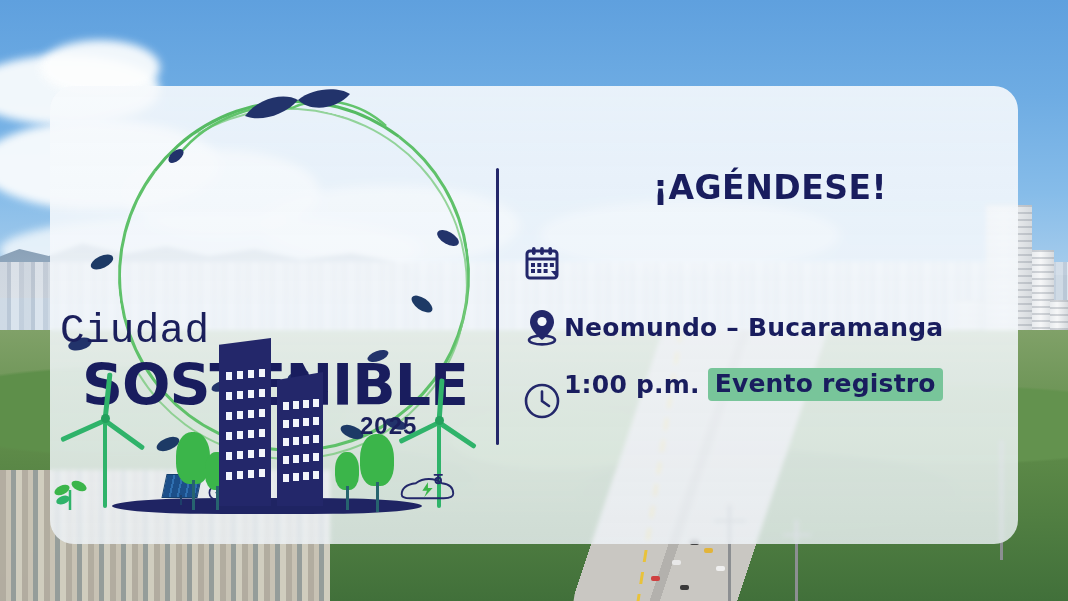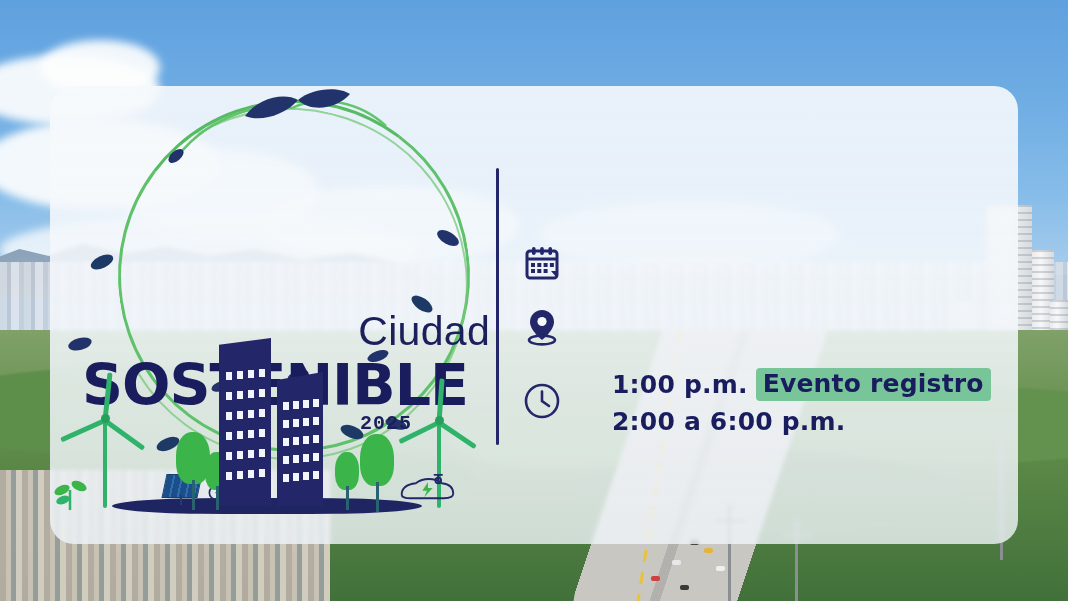--- a/index.html
+++ b/index.html
@@ -87,33 +87,33 @@
   }
   .ring2{
     position:absolute;left:52px;top:22px;width:352px;height:348px;
     border-radius:50%;
     border:2px solid rgba(118,200,122,.75);
     border-left-color:transparent;
     transform:rotate(14deg);
   }
 
   .ciudad{
-    position:absolute;left:0;width:430px;top:222px;text-align:right;
+    position:absolute;left:0;width:430px;top:222px;text-align:left;
     font-size:41px;font-weight:400;letter-spacing:.3px;color:#1b1f5c;
-    font-family:Liberation Sans, sans-serif;
+    font-family:Liberation Mono, monospace;
   }
   .sostenible{
     position:absolute;left:0;width:430px;top:266px;text-align:center;
     font-size:57px;font-weight:700;letter-spacing:-1px;color:#191d5e;
     font-family:"DejaVu Sans",sans-serif;
   }
   .year2025{
     position:absolute;left:300px;top:326px;
-    font-size:20px;font-weight:700;color:#1b1f5c;letter-spacing:1px;
-    font-family:Liberation Mono, monospace;
+    font-size:24px;font-weight:700;color:#1b1f5c;letter-spacing:1px;
+    font-family:Liberation Sans, sans-serif;
   }
 
   .ground{
     position:absolute;left:52px;top:412px;width:310px;height:16px;
     background:#1f2463;border-radius:50%/70%;
   }
   .bldgA{
     position:absolute;left:159px;top:252px;width:52px;height:168px;background:#23276a;
     clip-path:polygon(0% 4%,100% 0%,100% 100%,0% 100%);
   }
@@ -154,21 +154,21 @@
   }
   .row{position:absolute;display:flex;align-items:center;}
   .rowIcon{width:44px;display:flex;justify-content:center;align-items:center;}
   .rowText{
     font-size:25px;font-weight:700;color:#191d5e;letter-spacing:.2px;white-space:nowrap;
     font-family:"DejaVu Sans",sans-serif;
   }
   .rowDate{left:0;top:125px;}
   .rowPlace{left:0;top:188px;}
   .rowTime{left:0;top:248px;align-items:flex-start;}
-  .timeLines{display:flex;flex-direction:column;gap:6px;margin-left:48px;}
+  .timeLines{display:flex;flex-direction:column;gap:6px;}
   .timeLine{display:flex;align-items:center;gap:8px;white-space:nowrap;}
   .hl{
     background:#78c59a;color:#191d5e;padding:1px 7px 3px 7px;border-radius:4px;
     font-weight:700;
   }
   svg{display:block;}
 </style>
 </head>
 <body>
 
@@ -345,20 +345,21 @@
         <div class="win" style="left:16px;top:101px;"></div>
       <div class="win" style="left:26px;top:100px;"></div>
         <div class="win" style="left:36px;top:99px;"></div>
     </div>
   </div>
 
   <div class="divider"></div>
 
   <div class="info">
 
+    <div class="agendese">¡AGÉNDESE!</div>
 
     <div class="row rowDate">
       <div class="rowIcon">
         <svg width="36" height="36" viewBox="0 0 36 36">
           <rect x="3" y="6" width="30" height="27" rx="3" fill="none" stroke="#23276a" stroke-width="3"></rect>
           <path d="M3 14 H33" stroke="#23276a" stroke-width="3"></path>
           <rect x="8" y="2" width="3.6" height="8" rx="1.8" fill="#23276a"></rect>
           <rect x="16.2" y="2" width="3.6" height="8" rx="1.8" fill="#23276a"></rect>
           <rect x="24.4" y="2" width="3.6" height="8" rx="1.8" fill="#23276a"></rect>
           <g fill="#23276a">
@@ -376,34 +377,34 @@
     </div>
 
     <div class="row rowPlace">
       <div class="rowIcon">
         <svg width="36" height="38" viewBox="0 0 36 38">
           <path d="M18 2 C11.4 2 6 7.4 6 14 C6 22.5 18 32 18 32 C18 32 30 22.5 30 14 C30 7.4 24.6 2 18 2 Z" fill="#23276a"></path>
           <circle cx="18" cy="13.5" r="4.6" fill="#f4f8fb"></circle>
           <ellipse cx="18" cy="32" rx="13" ry="4.4" fill="none" stroke="#23276a" stroke-width="2.6"></ellipse>
         </svg>
       </div>
+      <div class="rowText">Neomundo – Bucaramanga</div>
     </div>
 
     <div class="row rowTime">
       <div class="rowIcon" style="padding-top:14px;">
         <svg width="38" height="38" viewBox="0 0 38 38">
           <circle cx="19" cy="19" r="16" fill="none" stroke="#23276a" stroke-width="2.6"></circle>
           <path d="M19 9.5 L19 19 L26 24" stroke="#23276a" stroke-width="2.6" fill="none" stroke-linecap="round"></path>
         </svg>
       </div>
       <div class="timeLines">
         <div class="timeLine">
           <span class="rowText">1:00 p.m.</span>
           <span class="rowText hl">Evento registro</span>
         </div>
         <div class="timeLine">
-          <span class="rowText">2:00 a 6:00 p.m.</span>
         </div>
       </div>
     </div>
   </div>
 
 </div>
 
 </body></html>

